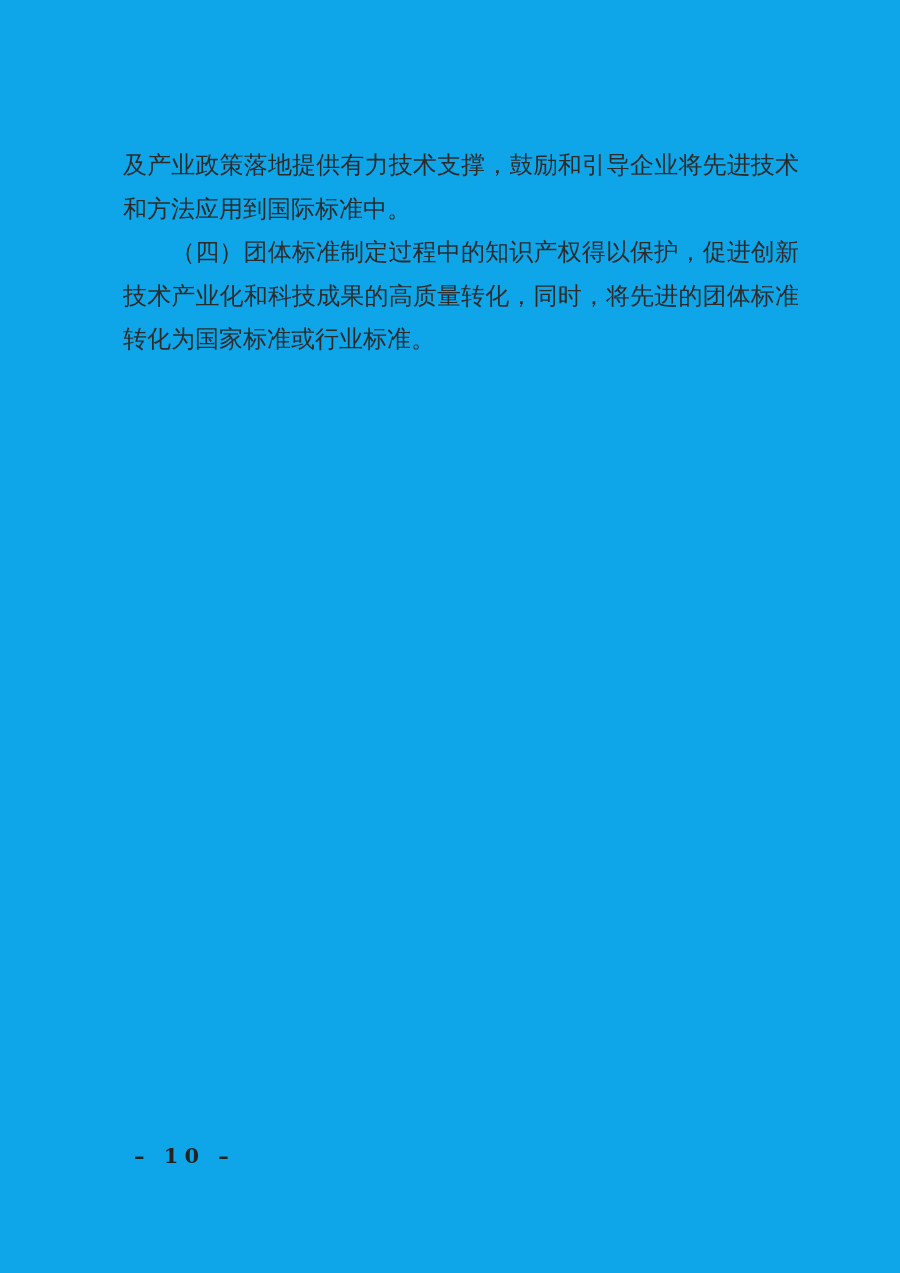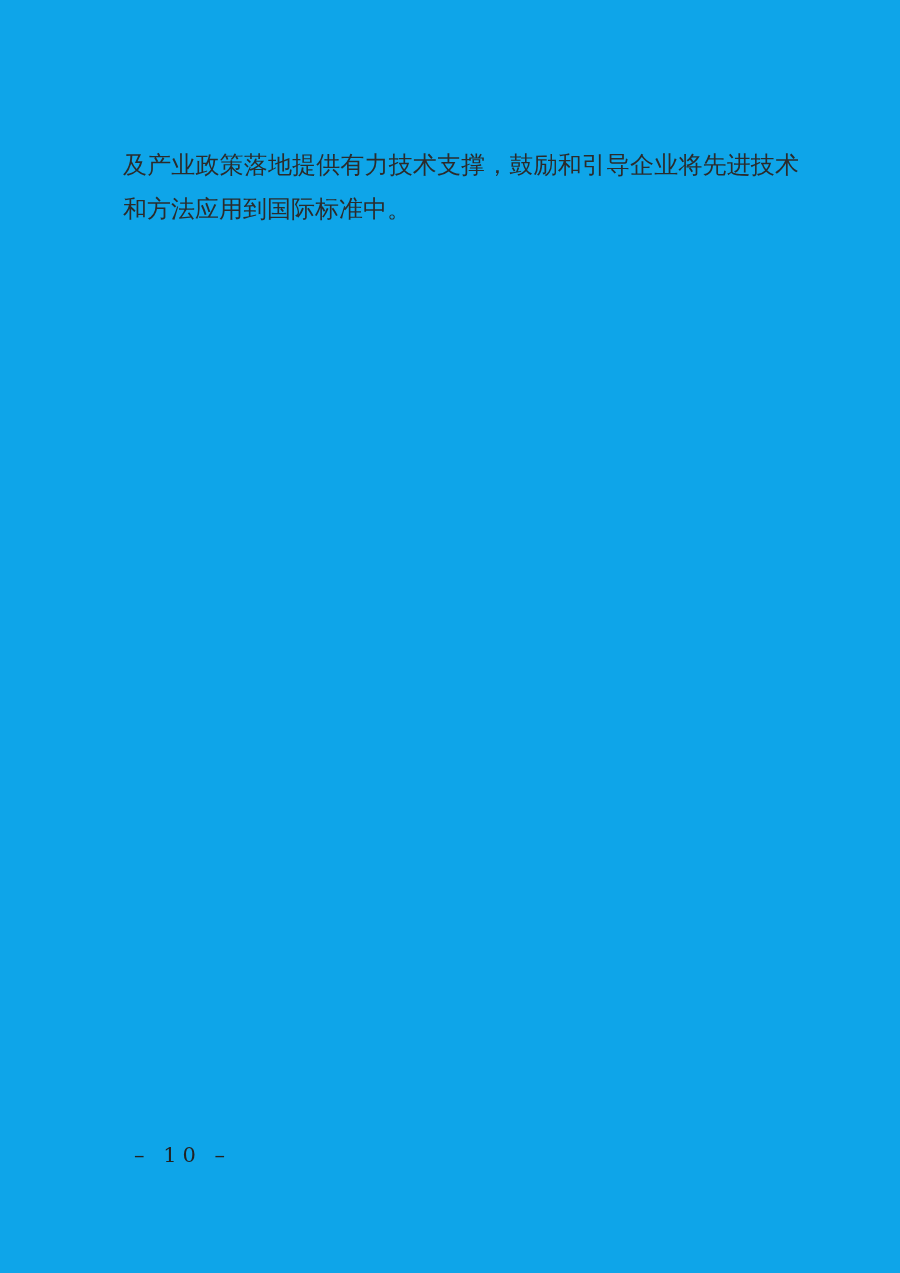--- a/index.html
+++ b/index.html
@@ -39,23 +39,25 @@
   .para.indent {
     text-indent: 2em;
   }
   .footer {
     position: absolute;
     left: 134px;
     top: 1143px;
     font-size: 21px;
     color: #222222;
     letter-spacing: 6px;
+    font-weight: bold;
   }
 </style>
 </head>
 <body>
 
 <div class="page">
   <div class="content">
     <p class="para">及产业政策落地提供有力技术支撑，鼓励和引导企业将先进技术和方法应用到国际标准中。</p>
+    <p class="para indent">（四）团体标准制定过程中的知识产权得以保护，促进创新技术产业化和科技成果的高质量转化，同时，将先进的团体标准转化为国家标准或行业标准。</p>
   </div>
   <div class="footer">– 10 –</div>
 </div>
 
 </body></html>

